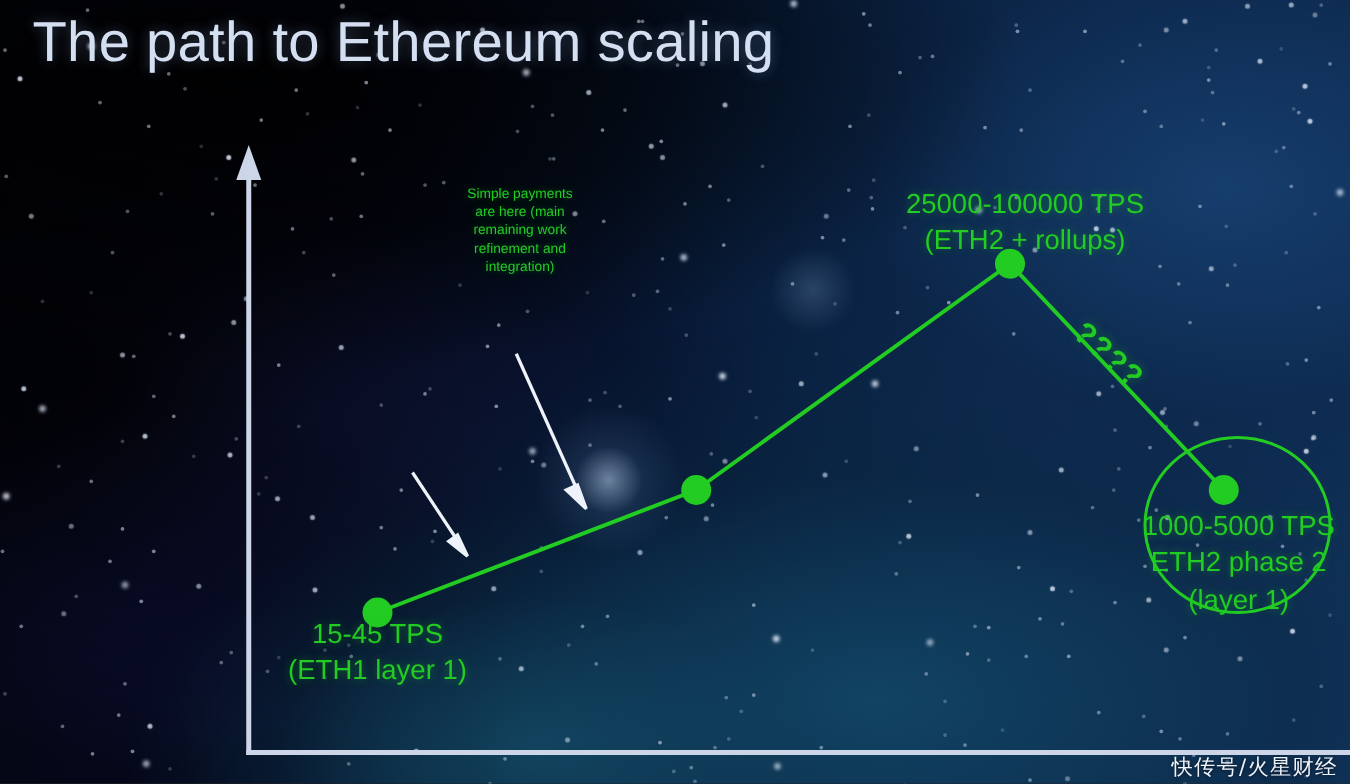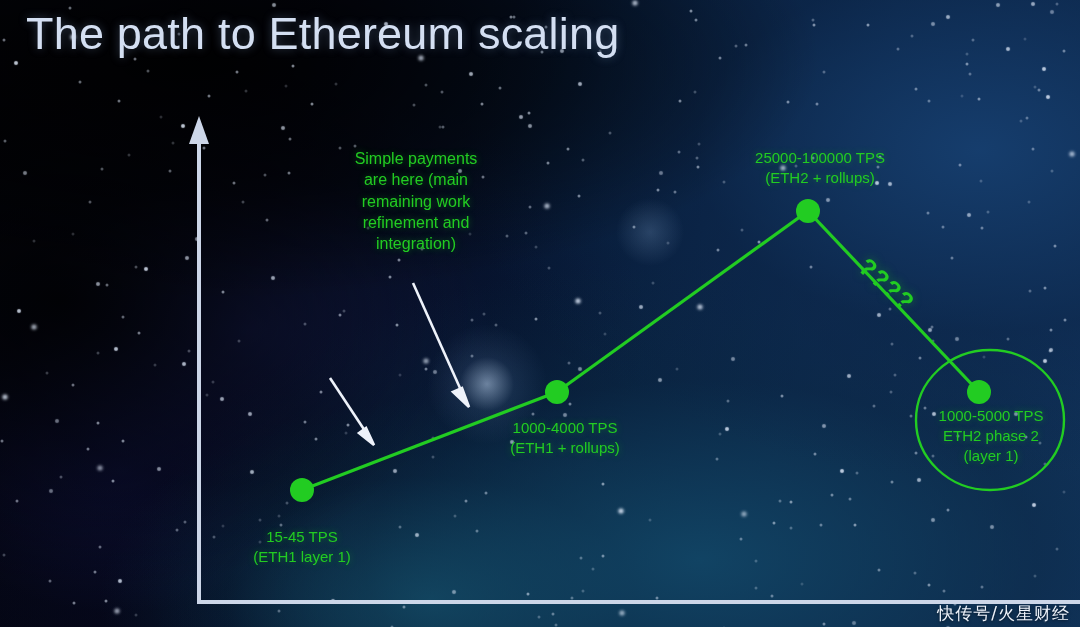--- a/index.html
+++ b/index.html
@@ -63,27 +63,27 @@
     text-shadow: 0 0 10px rgba(150,180,225,0.35);
   }
 
   
   #chart-axes { position: absolute; inset: 0; }
 
   
   .annotation {
     position: absolute;
     color: #22cc22;
-    font-size: 16px;
+    font-size: 11px;
     line-height: 1.33;
     text-align: center;
     text-shadow: 0 0 7px rgba(30,190,30,0.45);
     white-space: pre-line;
   }
-  .annotation.small { font-size: 15px; }
+  .annotation.small { font-size: 22px; }
 
   #watermark {
     position: absolute;
     right: 10px;
     bottom: 2px;
     font-size: 17px;
     color: #eef3fb;
     letter-spacing: 1px;
     font-family: "DejaVu Sans", sans-serif;
     text-shadow: 0 1px 3px rgba(0,0,0,0.6);
@@ -155,25 +155,23 @@
 
 
   <div class="annotation" style="left:326px; top:148px; width:180px;">Simple payments
 are here (main
 remaining work
 refinement and
 integration)</div>
 
   <div id="question-marks">????</div>
 
-  <div class="annotation small" style="left:222px; top:527px; width:160px;">15-45 TPS
+  <div class="annotation small" style="left:222px; top:492px; width:160px;">15-45 TPS
 (ETH1 layer 1)</div>
 
-  <div class="annotation small" style="left:476px; top:418px; width:178px;">1000-4000 TPS
-(ETH1 + rollups)</div>
 
   <div class="annotation small" style="left:714px; top:148px; width:212px;">25000-100000 TPS
 (ETH2 + rollups)</div>
 
   <div class="annotation small" style="left:908px; top:406px; width:166px;">1000-5000 TPS
 ETH2 phase 2
 (layer 1)</div>
 
   <div id="watermark">快传号/火星财经</div>
 </div>

